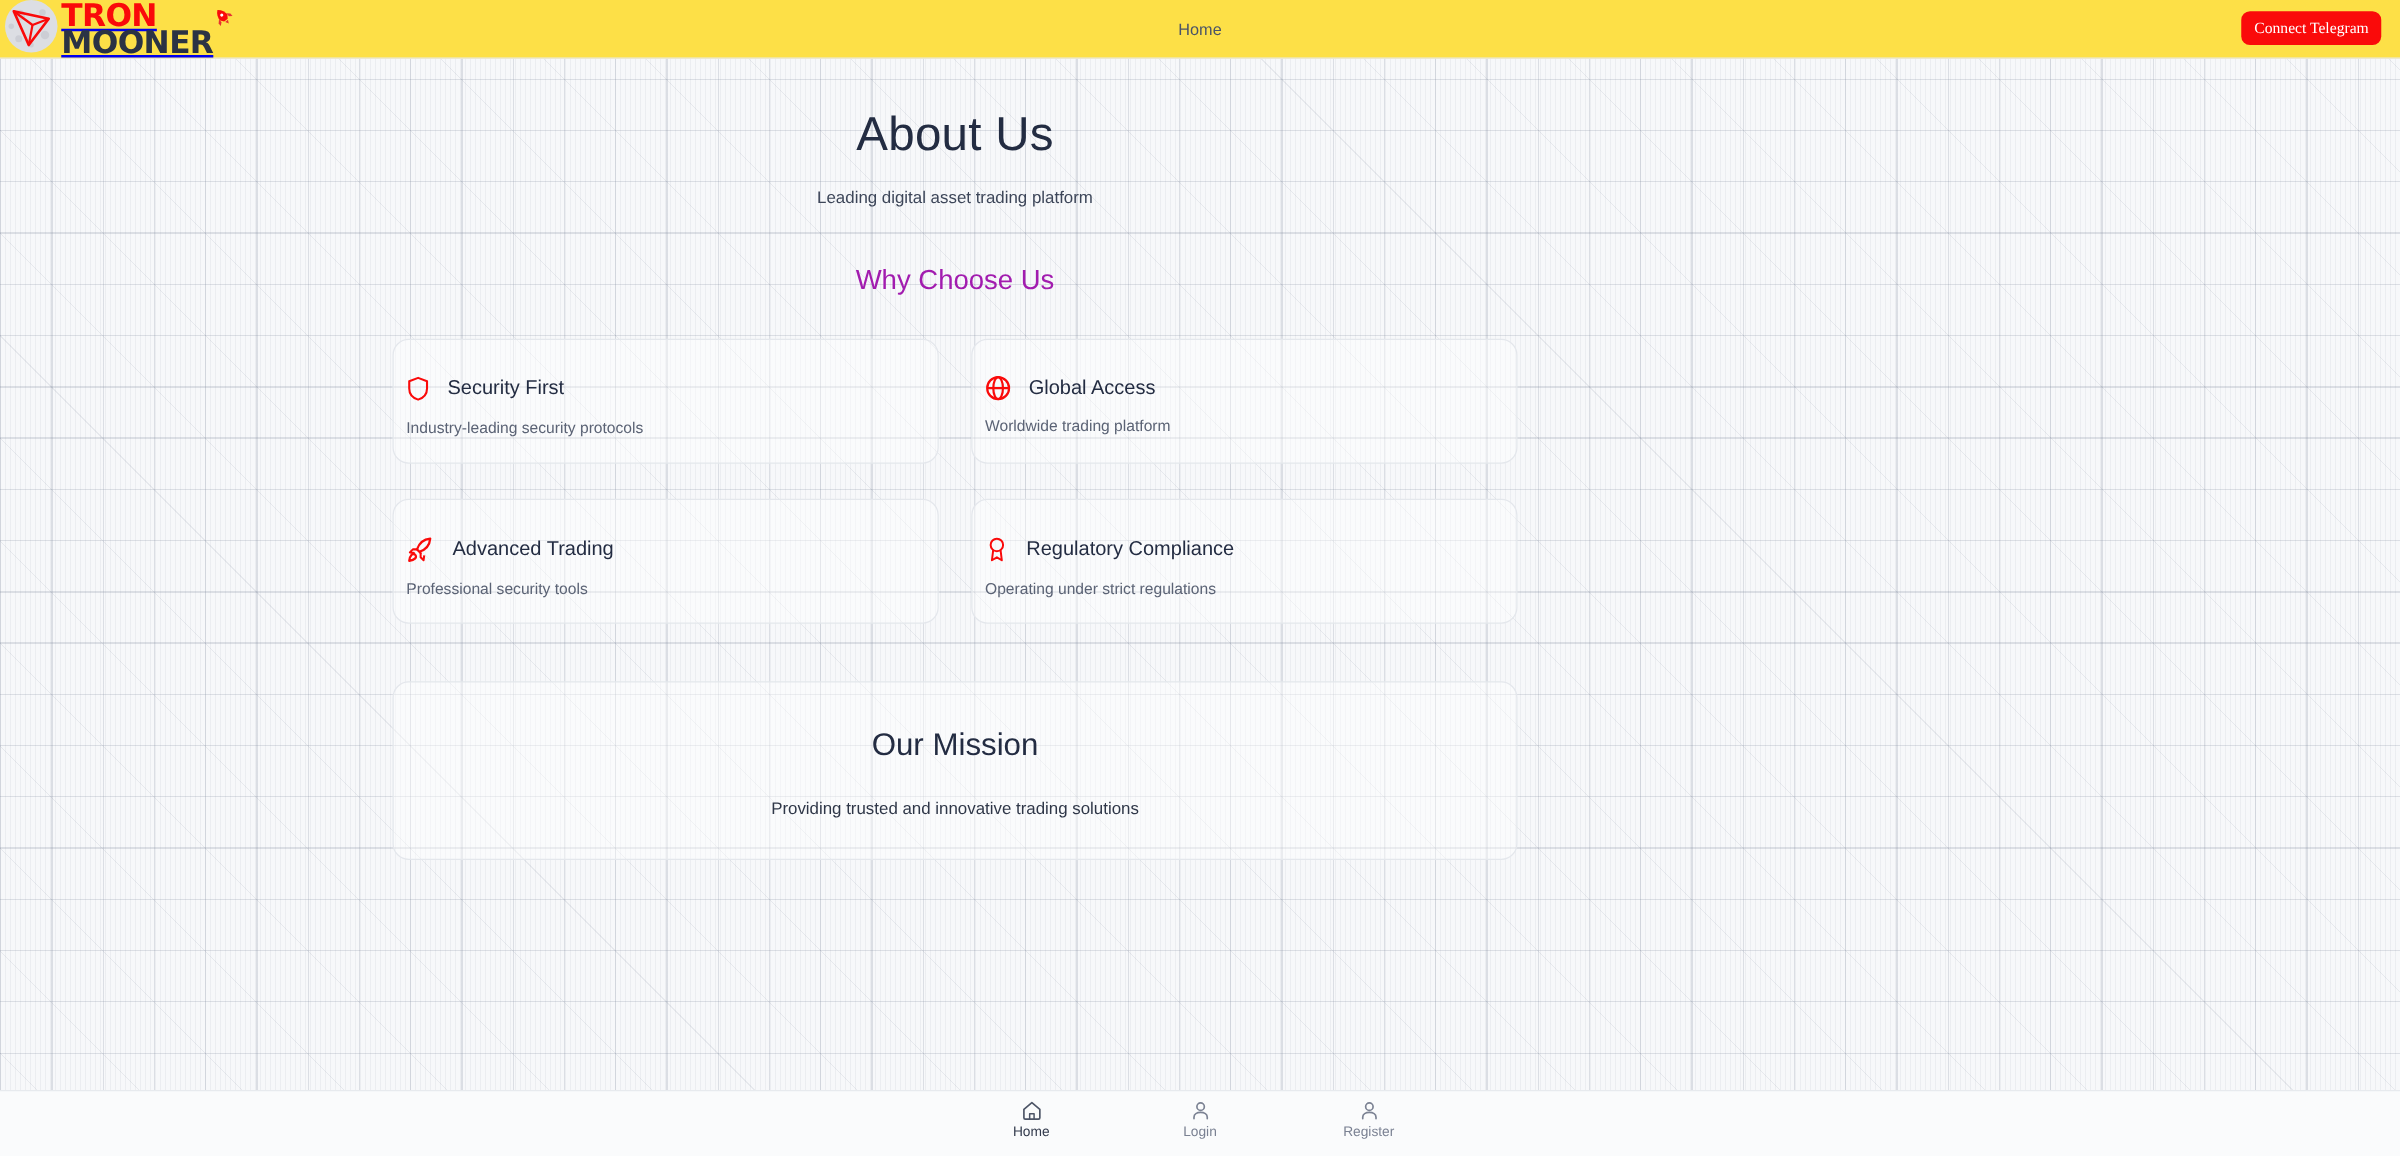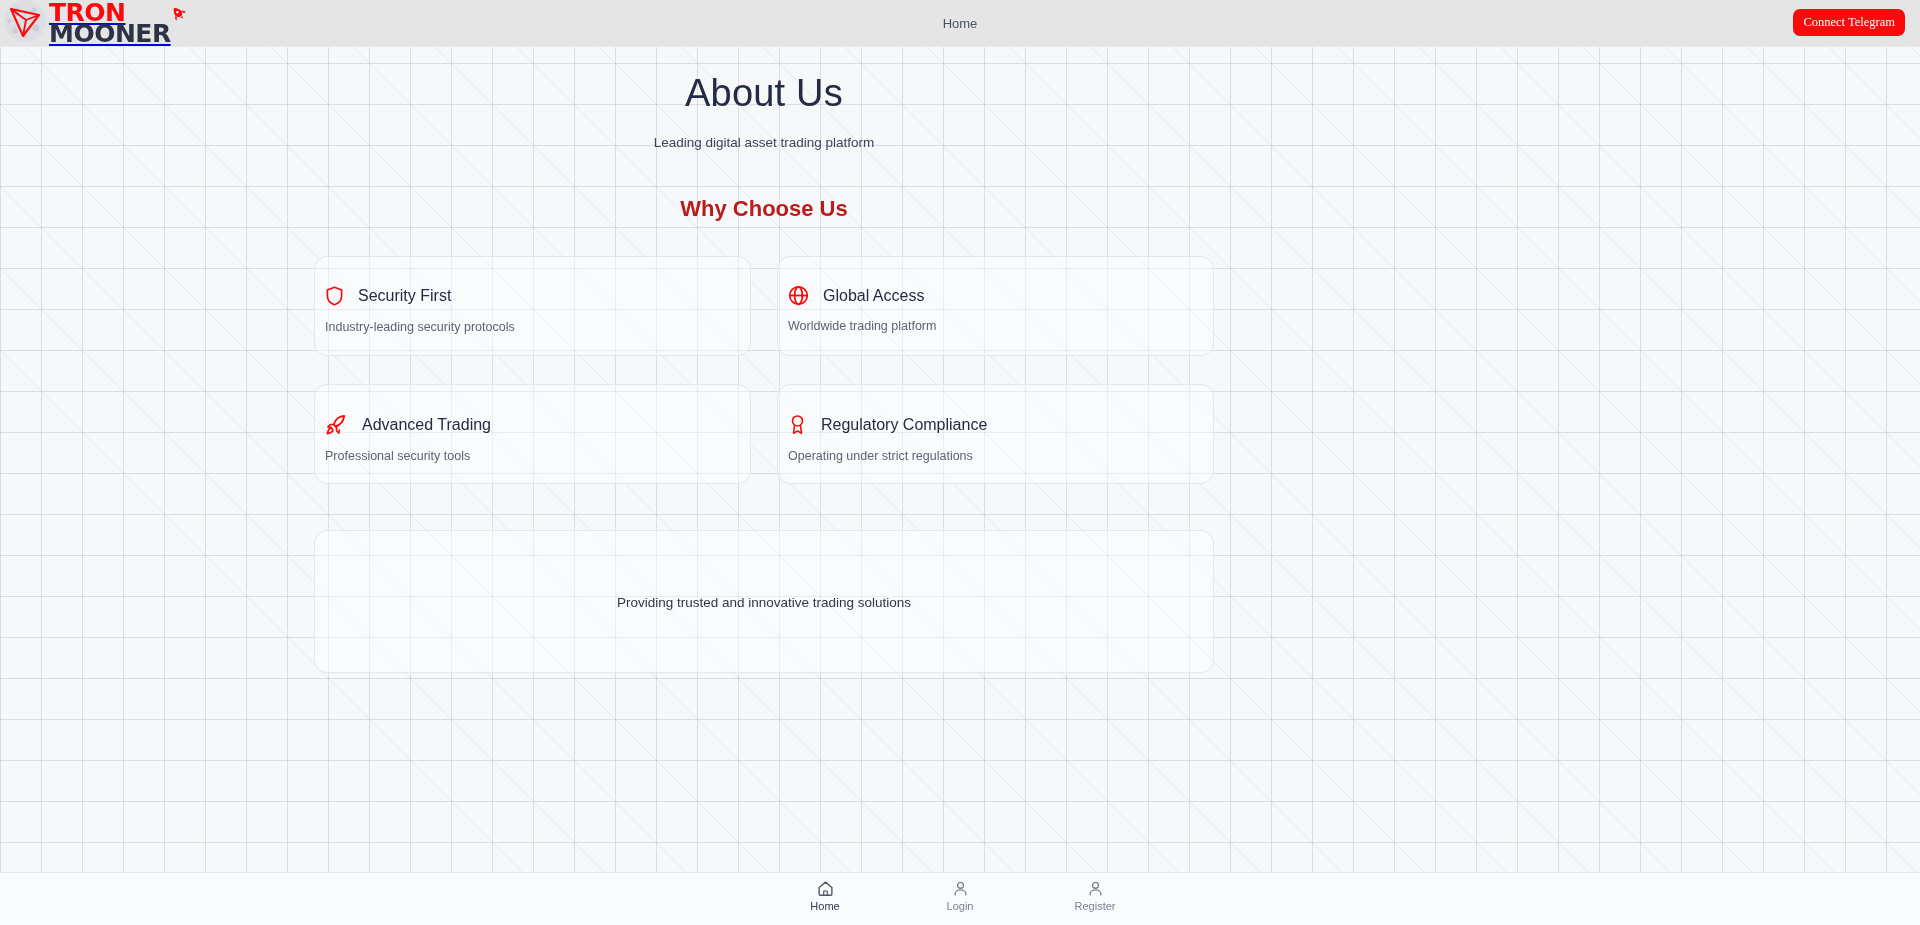--- a/index.html
+++ b/index.html
@@ -44,21 +44,21 @@
         rgba(0,0,0,0) 1px, rgba(0,0,0,0) 41px);
     z-index: 0;
   }
 
   
   #navbar {
     position: absolute;
     top: 0; left: 0;
     width: 1920px;
     height: 47px;
-    background: #e5e5e5;
+    background: #fde047;
     border-bottom: 1px solid #e7eaee;
     z-index: 20;
     display: flex;
     align-items: center;
   }
 
   #brand-logo {
     position: absolute;
     left: 0px;
     top: -2px;
@@ -119,21 +119,21 @@
     border-radius: 7px;
     font-size: 12.5px;
     font-family: Liberation Serif, serif;
     cursor: pointer;
     line-height: 27px;
   }
 
   
   #main {
     position: absolute;
-    top: 32px; left: 0;
+    top: 47px; left: 0;
     width: 1528px;
     height: 825px;
     z-index: 10;
   }
 
   #page-title {
     text-align: center;
     margin-top: 40px;
     font-size: 38px;
     font-weight: normal;
@@ -144,22 +144,22 @@
     text-align: center;
     margin-top: 20px;
     font-size: 13.5px;
     color: #3d4659;
   }
 
   #section-title {
     text-align: center;
     margin-top: 46px;
     font-size: 22px;
-    font-weight: bold;
-    color: #b91c1c;
+    font-weight: normal;
+    color: #a21caf;
   }
 
   
   #feature-grid {
     width: 900px;
     margin: 34px auto 0 auto;
     display: grid;
     grid-template-columns: 437px 437px;
     column-gap: 26px;
     row-gap: 28px;
@@ -348,20 +348,21 @@
           </svg>
         </span>
         <span class="feature-title">Regulatory Compliance</span>
       </div>
       <div class="feature-desc">Operating under strict regulations</div>
     </div>
 
   </div>
 
   <div id="mission-card">
+    <div id="mission-title">Our Mission</div>
     <div id="mission-text">Providing trusted and innovative trading solutions</div>
   </div>
 
 </div>
 
 <div id="bottom-nav">
 
   <a class="bottom-nav-item active" href="#">
     <span class="bottom-nav-icon">
       <svg width="17" height="17" viewBox="0 0 24 24">

